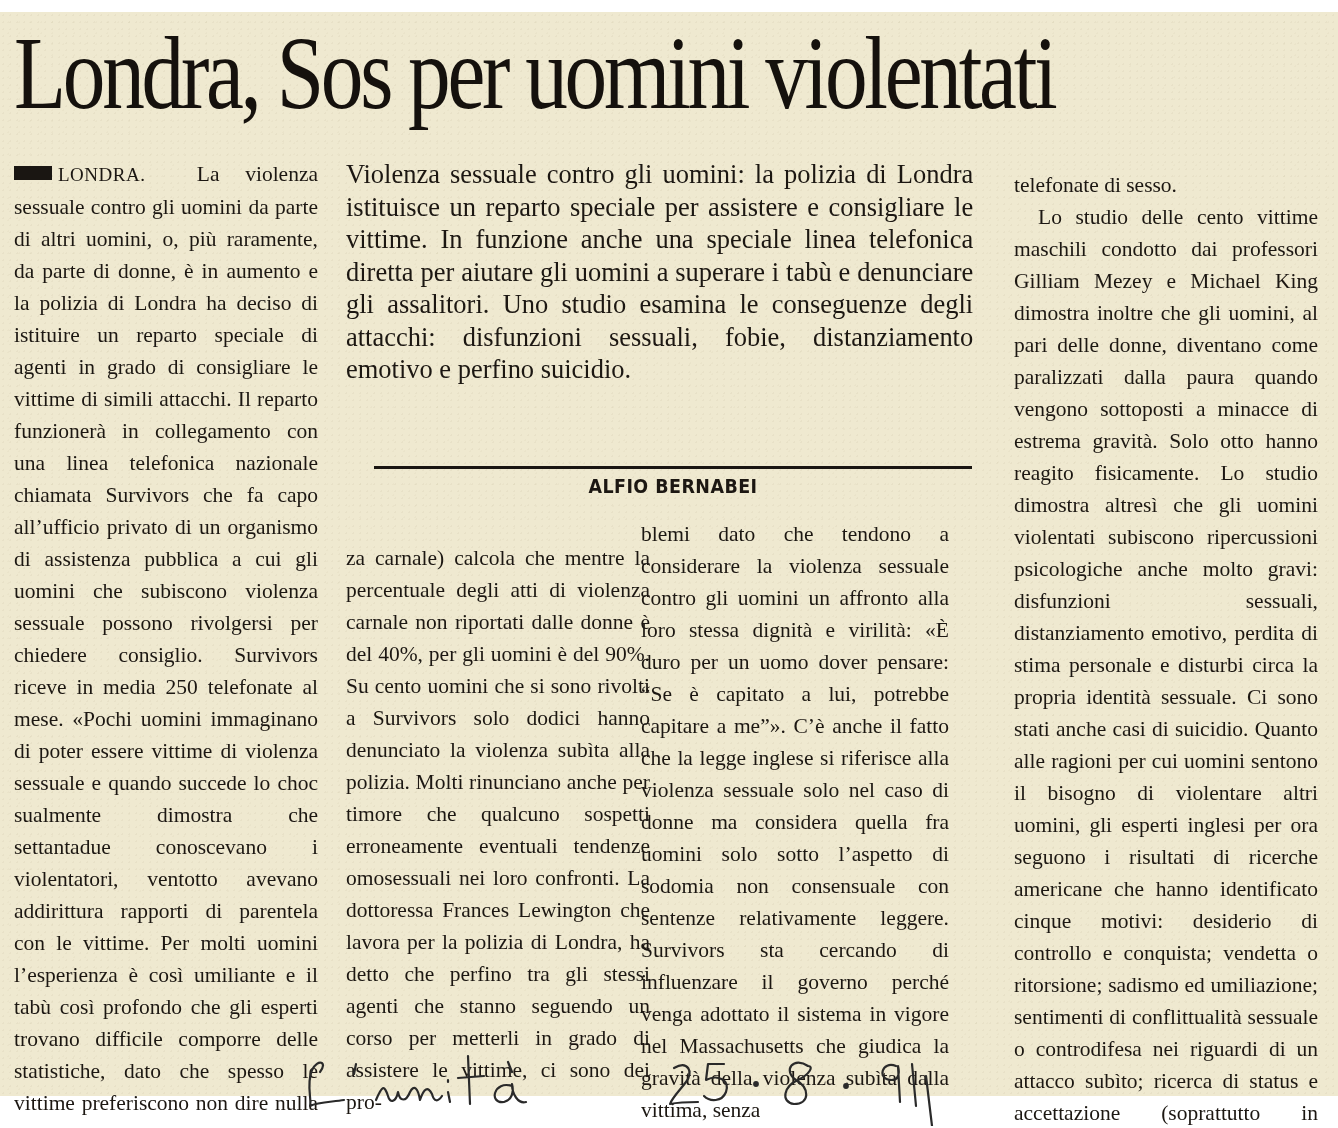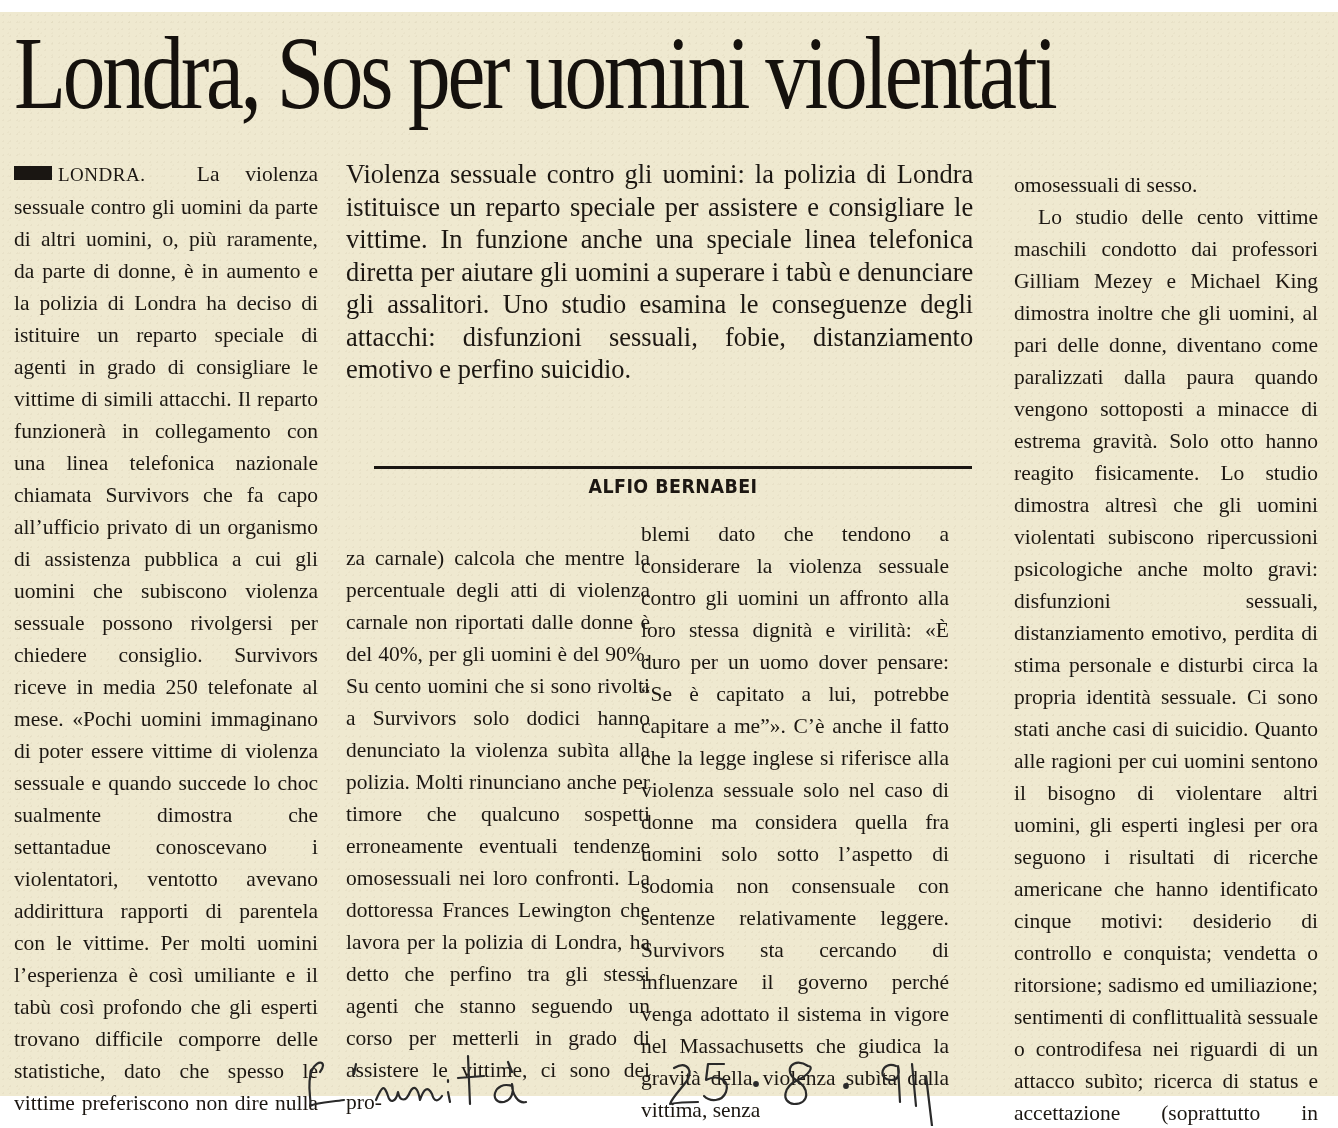--- a/index.html
+++ b/index.html
@@ -82,21 +82,21 @@
 
   <div class="col col2">
     <p>za carnale) calcola che mentre la percentuale degli atti di violenza carnale non riportati dalle donne è del 40%, per gli uomini è del 90%. Su cento uomini che si sono rivolti a Survivors solo dodici hanno denunciato la violenza subìta alla polizia. Molti rinunciano anche per timore che qualcuno sospetti erroneamente eventuali tendenze omosessuali nei loro confronti. La dottoressa Frances Lewington che lavora per la polizia di Londra, ha detto che perfino tra gli stessi agenti che stanno seguendo un corso per metterli in grado di assistere le vittime, ci sono dei pro-</p>
   </div>
 
   <div class="col col3">
     <p>blemi dato che tendono a considerare la violenza sessuale contro gli uomini un affronto alla loro stessa dignità e virilità: «È duro per un uomo dover pensare: “Se è capitato a lui, potrebbe capitare a me”». C’è anche il fatto che la legge inglese si riferisce alla violenza sessuale solo nel caso di donne ma considera quella fra uomini solo sotto l’aspetto di sodomia non consensuale con sentenze relativamente leggere. Survivors sta cercando di influenzare il governo perché venga adottato il sistema in vigore nel Massachusetts che giudica la gravità della violenza subìta dalla vittima, senza</p>
   </div>
 
   <div class="col col4">
-    <p>omosessuali di sesso.</p>
+    <p>telefonate di sesso.</p>
     <p>Lo studio delle cento vittime maschili condotto dai professori Gilliam Mezey e Michael King dimostra inoltre che gli uomini, al pari delle donne, diventano come paralizzati dalla paura quando vengono sottoposti a minacce di estrema gravità. Solo otto hanno reagito fisicamente. Lo studio dimostra altresì che gli uomini violentati subiscono ripercussioni psicologiche anche molto gravi: disfunzioni sessuali, distanziamento emotivo, perdita di stima personale e disturbi circa la propria identità sessuale. Ci sono stati anche casi di suicidio. Quanto alle ragioni per cui uomini sentono il bisogno di violentare altri uomini, gli esperti inglesi per ora seguono i risultati di ricerche americane che hanno identificato cinque motivi: desiderio di controllo e conquista; vendetta o ritorsione; sadismo ed umiliazione; sentimenti di conflittualità sessuale o controdifesa nei riguardi di un attacco subìto; ricerca di status e accettazione (soprattutto in istituzioni).</p>
   </div>
 </div>
 
 <div class="handwritten">
   
   
   <svg viewBox="0 0 700 90" fill="none" stroke="#2a2a2a" stroke-width="2.2" stroke-linecap="round" stroke-linejoin="round">
 
     <path d="M22 36 C 30 26, 20 22, 14 34 C 8 48, 14 64, 12 70 C 20 66, 34 66, 46 64"></path>

